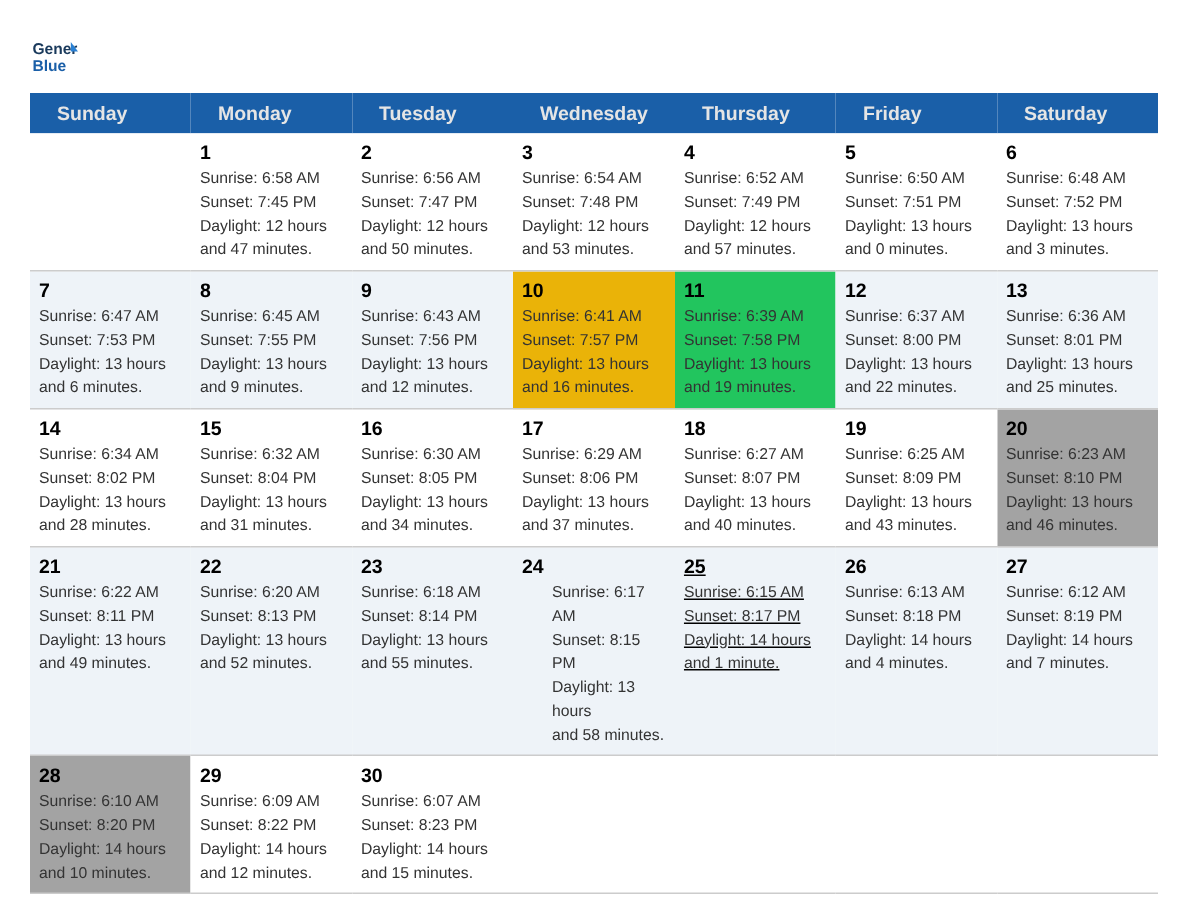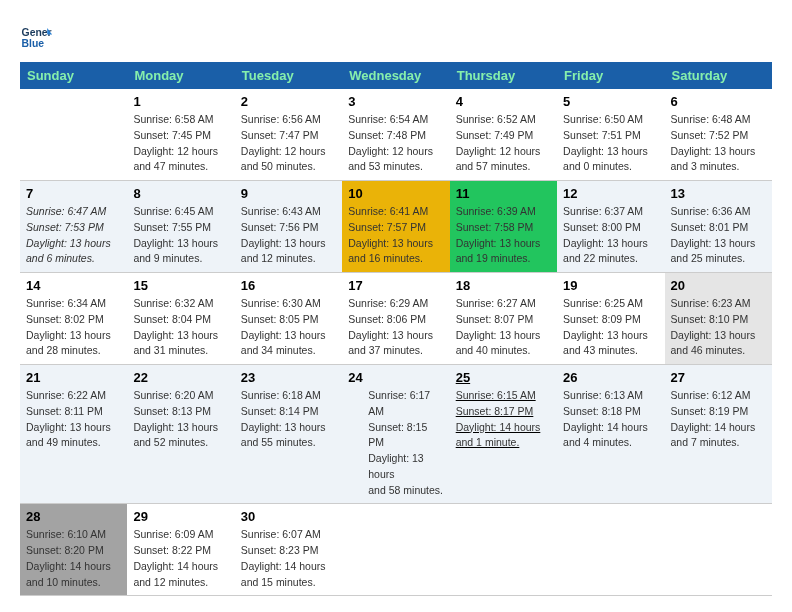--- a/index.html
+++ b/index.html
@@ -37,23 +37,23 @@
       font-size: 16px;
       color: #333;
     }
     table {
       width: 100%;
       border-collapse: collapse;
       font-size: 11px;
     }
     thead tr th {
       background-color: #1a5fa8;
-      color: #86efac;
+      color: #e5e5e5;
       text-align: left;
-      padding: 6px 7px;
+      padding: 6px 18px;
       font-size: 13px;
       font-weight: bold;
       margin-top: 48px;
     }
     tbody tr {
       border-bottom: 1px solid #ccc;
     }
     tbody tr:nth-child(odd) {
       background: #fff;
     }
@@ -154,21 +154,21 @@
           <span class="day-num">6</span>
           <div class="day-info" style="white-space: pre-line;">Sunrise: 6:48 AM
 Sunset: 7:52 PM
 Daylight: 13 hours
 and 3 minutes.</div>
         </td>
       </tr>
       <tr>
         <td style="background: rgb(238, 243, 248);">
           <span class="day-num">7</span>
-          <div class="day-info" style="white-space: pre-line; font-style: italic;">Sunrise: 6:47 AM
+          <div class="day-info" style="white-space: pre-line;">Sunrise: 6:47 AM
 Sunset: 7:53 PM
 Daylight: 13 hours
 and 6 minutes.</div>
         </td>
         <td style="background: rgb(238, 243, 248);">
           <span class="day-num">8</span>
           <div class="day-info" style="white-space: pre-line;">Sunrise: 6:45 AM
 Sunset: 7:55 PM
 Daylight: 13 hours
 and 9 minutes.</div>
@@ -245,21 +245,21 @@
 Daylight: 13 hours
 and 40 minutes.</div>
         </td>
         <td style="background: rgb(255, 255, 255);">
           <span class="day-num">19</span>
           <div class="day-info" style="white-space: pre-line;">Sunrise: 6:25 AM
 Sunset: 8:09 PM
 Daylight: 13 hours
 and 43 minutes.</div>
         </td>
-        <td style="background: #e5e5e5;">
+        <td style="background: #a3a3a3;">
           <span class="day-num">20</span>
           <div class="day-info" style="white-space: pre-line;">Sunrise: 6:23 AM
 Sunset: 8:10 PM
 Daylight: 13 hours
 and 46 minutes.</div>
         </td>
       </tr>
       <tr>
         <td style="background: rgb(238, 243, 248);">
           <span class="day-num">21</span>

